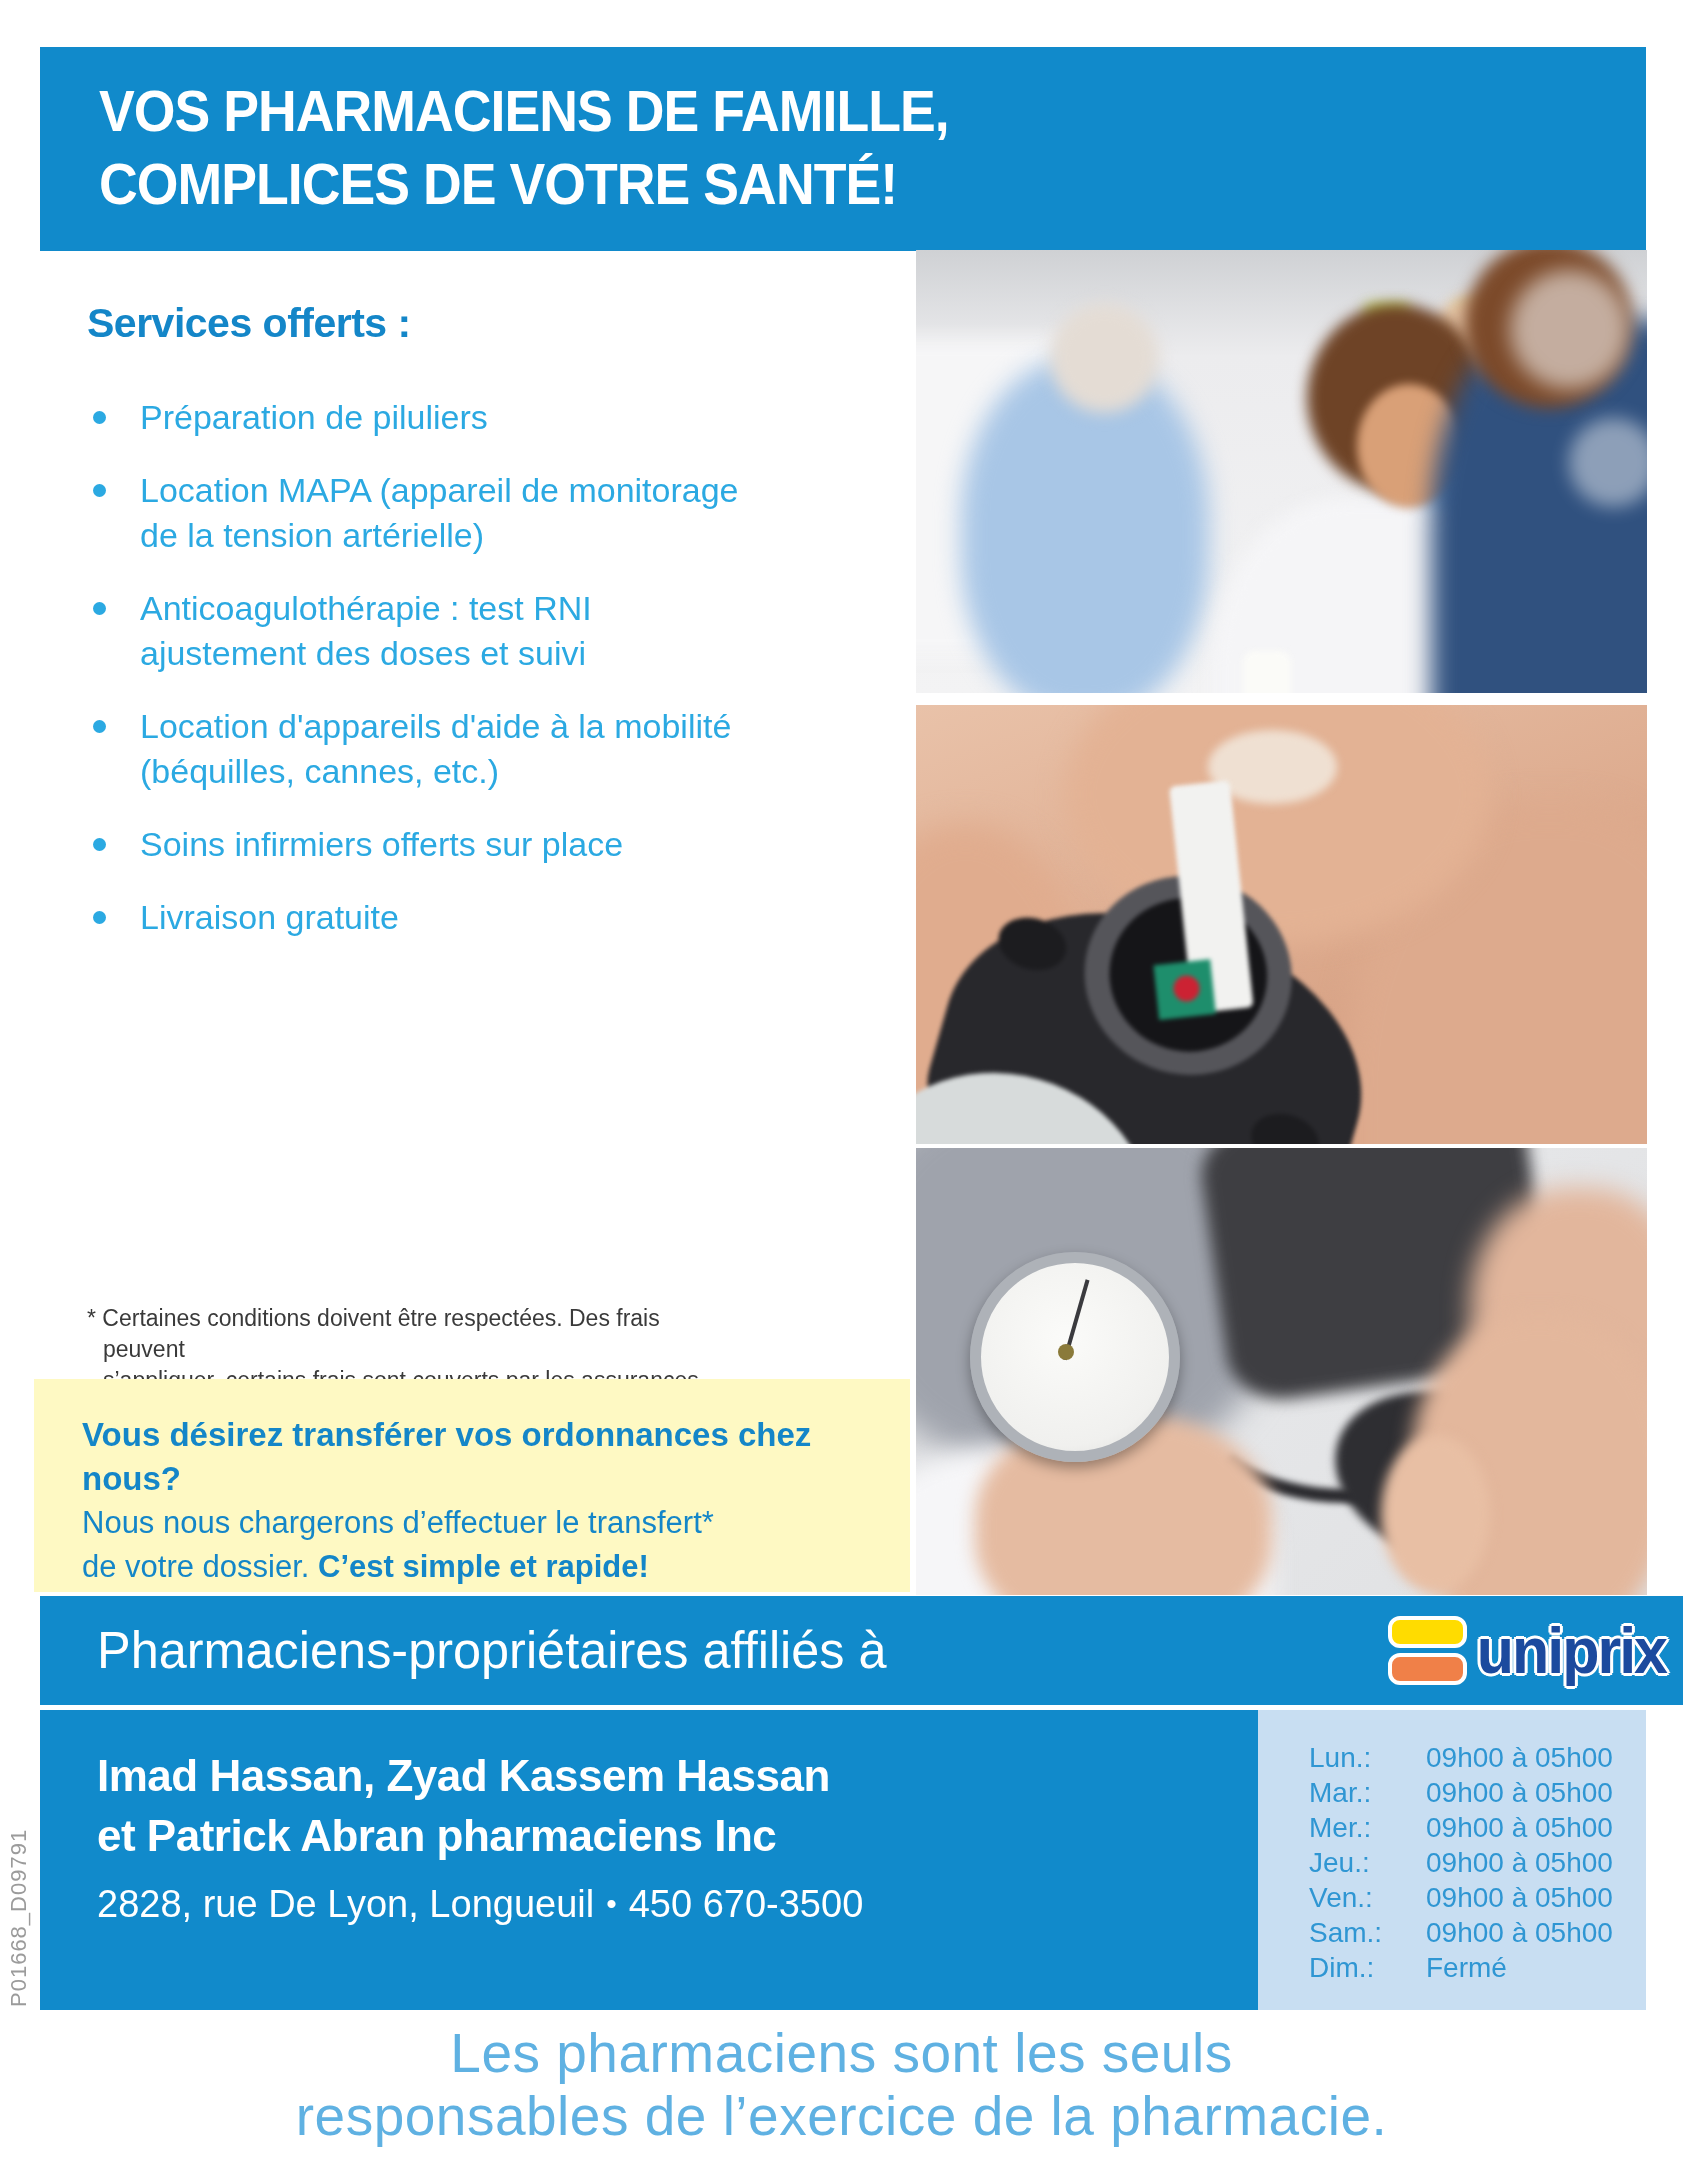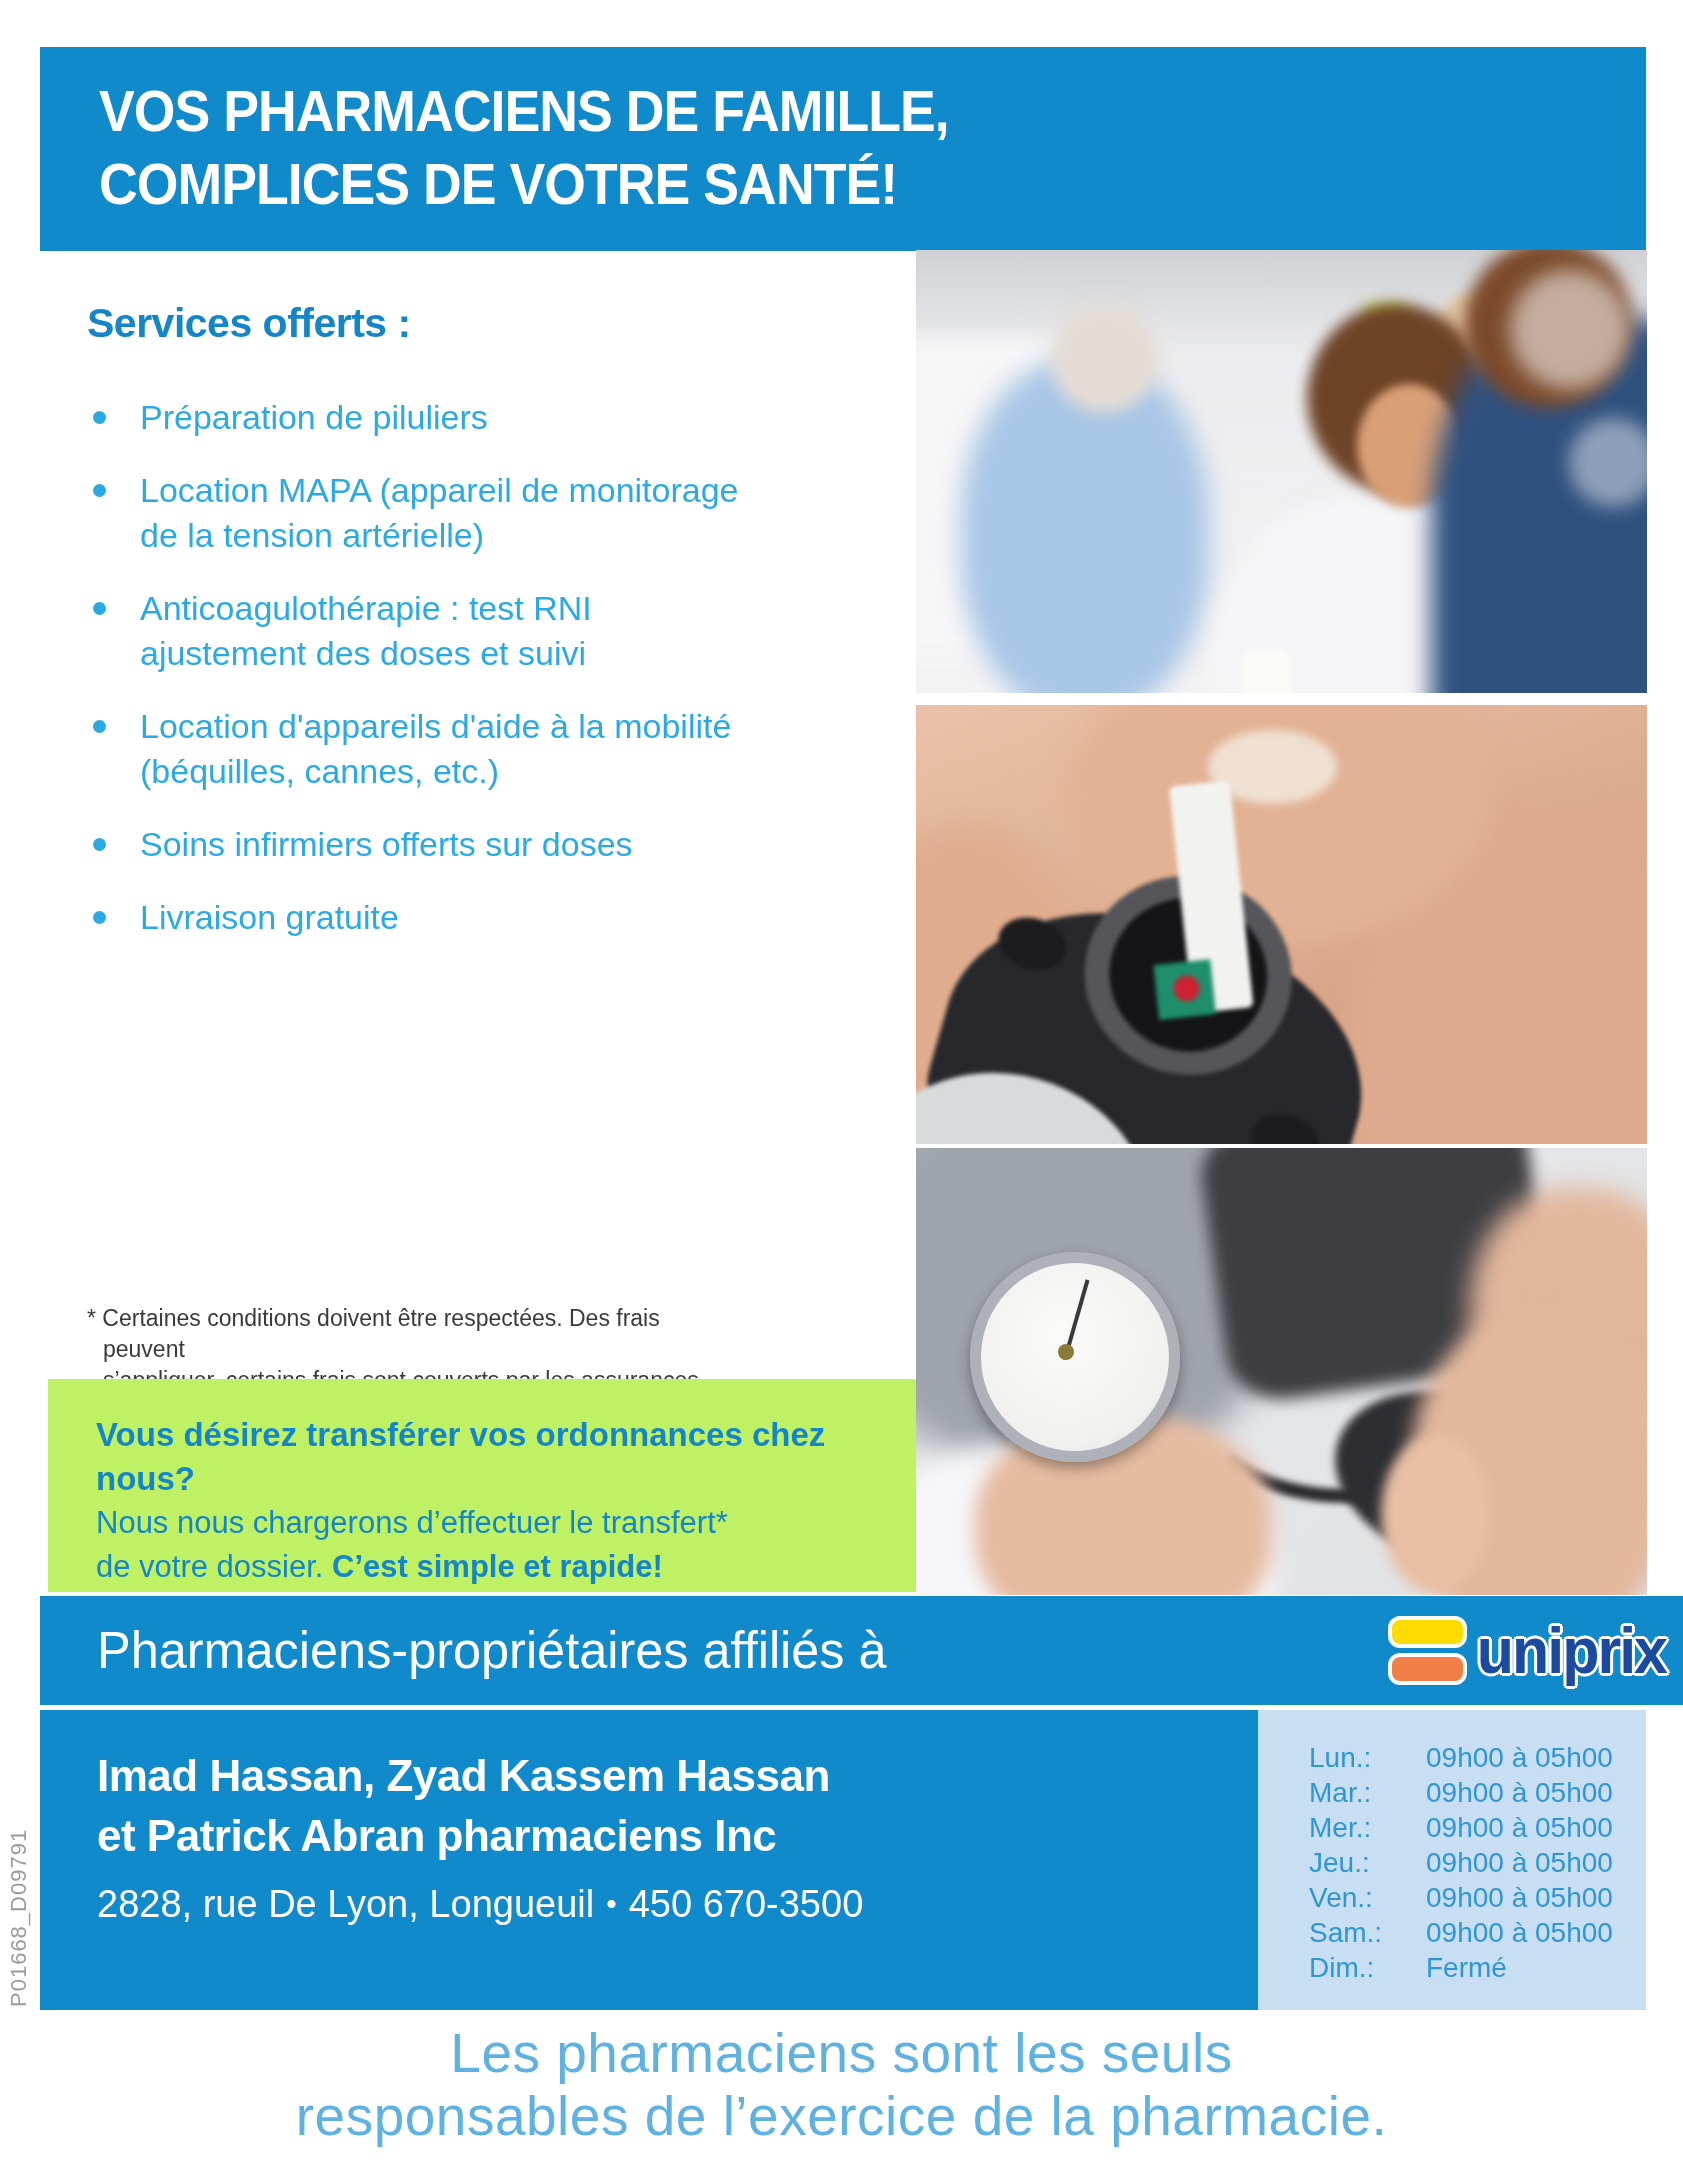--- a/index.html
+++ b/index.html
@@ -33,22 +33,22 @@
     background:#2BA9E2;
   }
   
   .conditions-note{
     position:absolute;left:87px;top:1303px;width:634px;
     font-size:23px;line-height:31px;color:#3a3a3a;
     white-space:pre-line;padding-left:16px;text-indent:-16px;
   }
   
   .transfer-box{
-    position:absolute;left:48px;top:1379px;width:876px;height:213px;
-    background:#bef264;color:#1486C8;
+    position:absolute;left:34px;top:1379px;width:876px;height:213px;
+    background:#fef9c3;color:#1486C8;
   }
   .transfer-inner{position:absolute;left:48px;top:34px;right:30px;}
   .transfer-heading{font-size:33px;line-height:44px;font-weight:bold;margin:0;}
   .transfer-line{font-size:31px;line-height:44px;}
   .transfer-bold{font-weight:bold;}
   .transfer-note{font-size:22px;line-height:26px;margin-top:14px;}
   
   .photo{position:absolute;left:916px;width:731px;overflow:hidden;background:#ECECEE;}
   .photo *{position:absolute;}
   #photo1{top:250px;height:443px;background:linear-gradient(180deg,#CFD1D4 0%,#ECECEE 24%,#F3F3F4 100%);}
@@ -162,21 +162,21 @@
 <div class="services">
   <h2 class="services-heading">Services offerts :</h2>
   <ul class="services-list">
     <li><span class="dot"></span><span>Préparation de piluliers</span></li>
     <li><span class="dot"></span><span>Location MAPA (appareil de monitorage
 de la tension artérielle)</span></li>
     <li><span class="dot"></span><span>Anticoagulothérapie : test RNI
 ajustement des doses et suivi</span></li>
     <li><span class="dot"></span><span>Location d'appareils d'aide à la mobilité
 (béquilles, cannes, etc.)</span></li>
-    <li><span class="dot"></span><span>Soins infirmiers offerts sur doses</span></li>
+    <li><span class="dot"></span><span>Soins infirmiers offerts sur place</span></li>
     <li><span class="dot"></span><span>Livraison gratuite</span></li>
   </ul>
 </div>
 
 <div class="conditions-note">* Certaines conditions doivent être respectées. Des frais peuvent
 s’appliquer, certains frais sont couverts par les assurances.</div>
 
 <div class="transfer-box">
   <div class="transfer-inner">
     <p class="transfer-heading">Vous désirez transférer vos ordonnances chez nous?</p>

